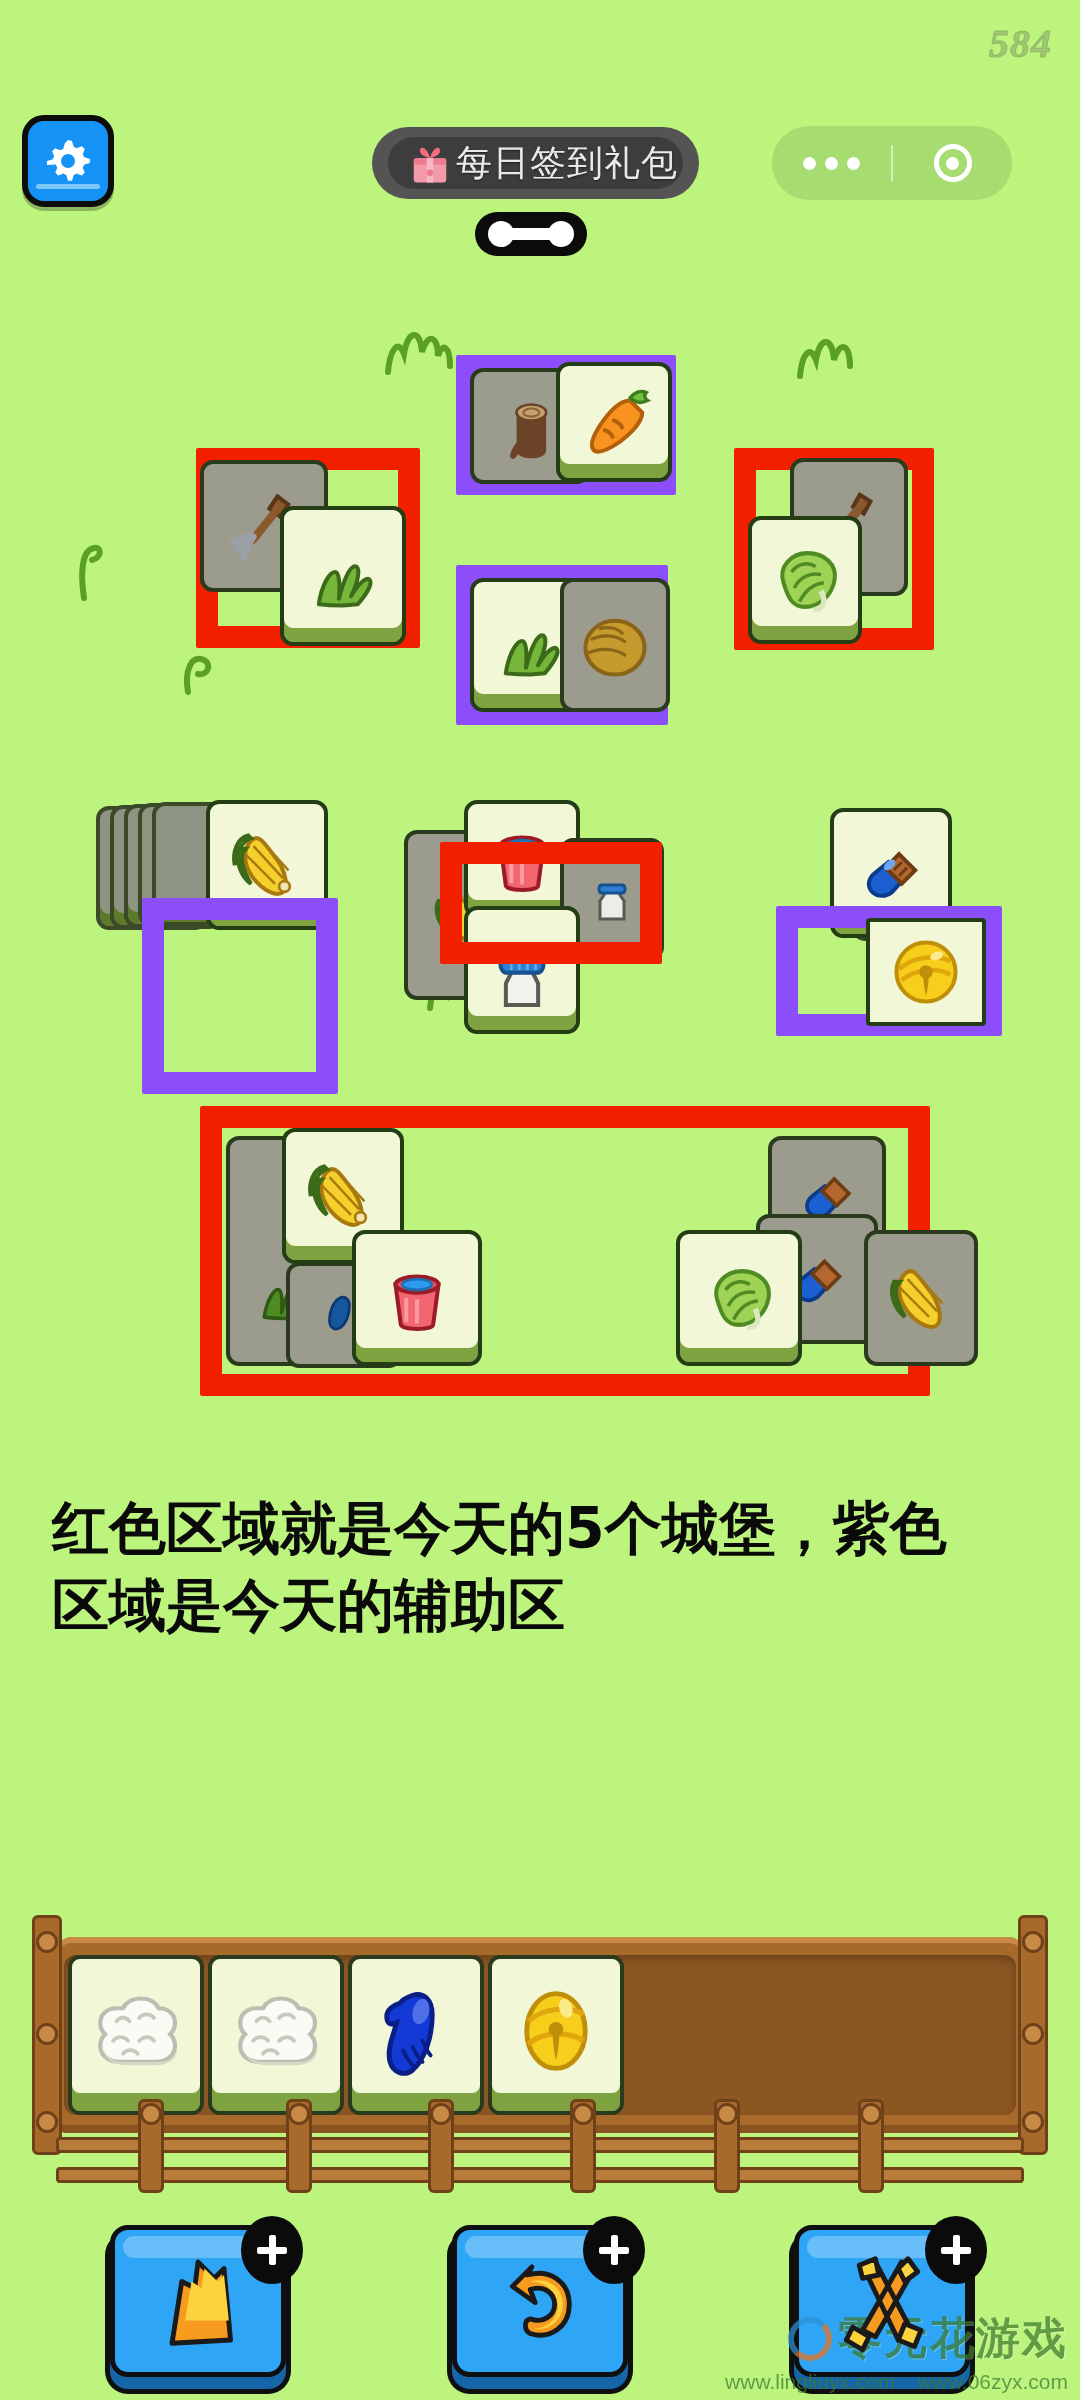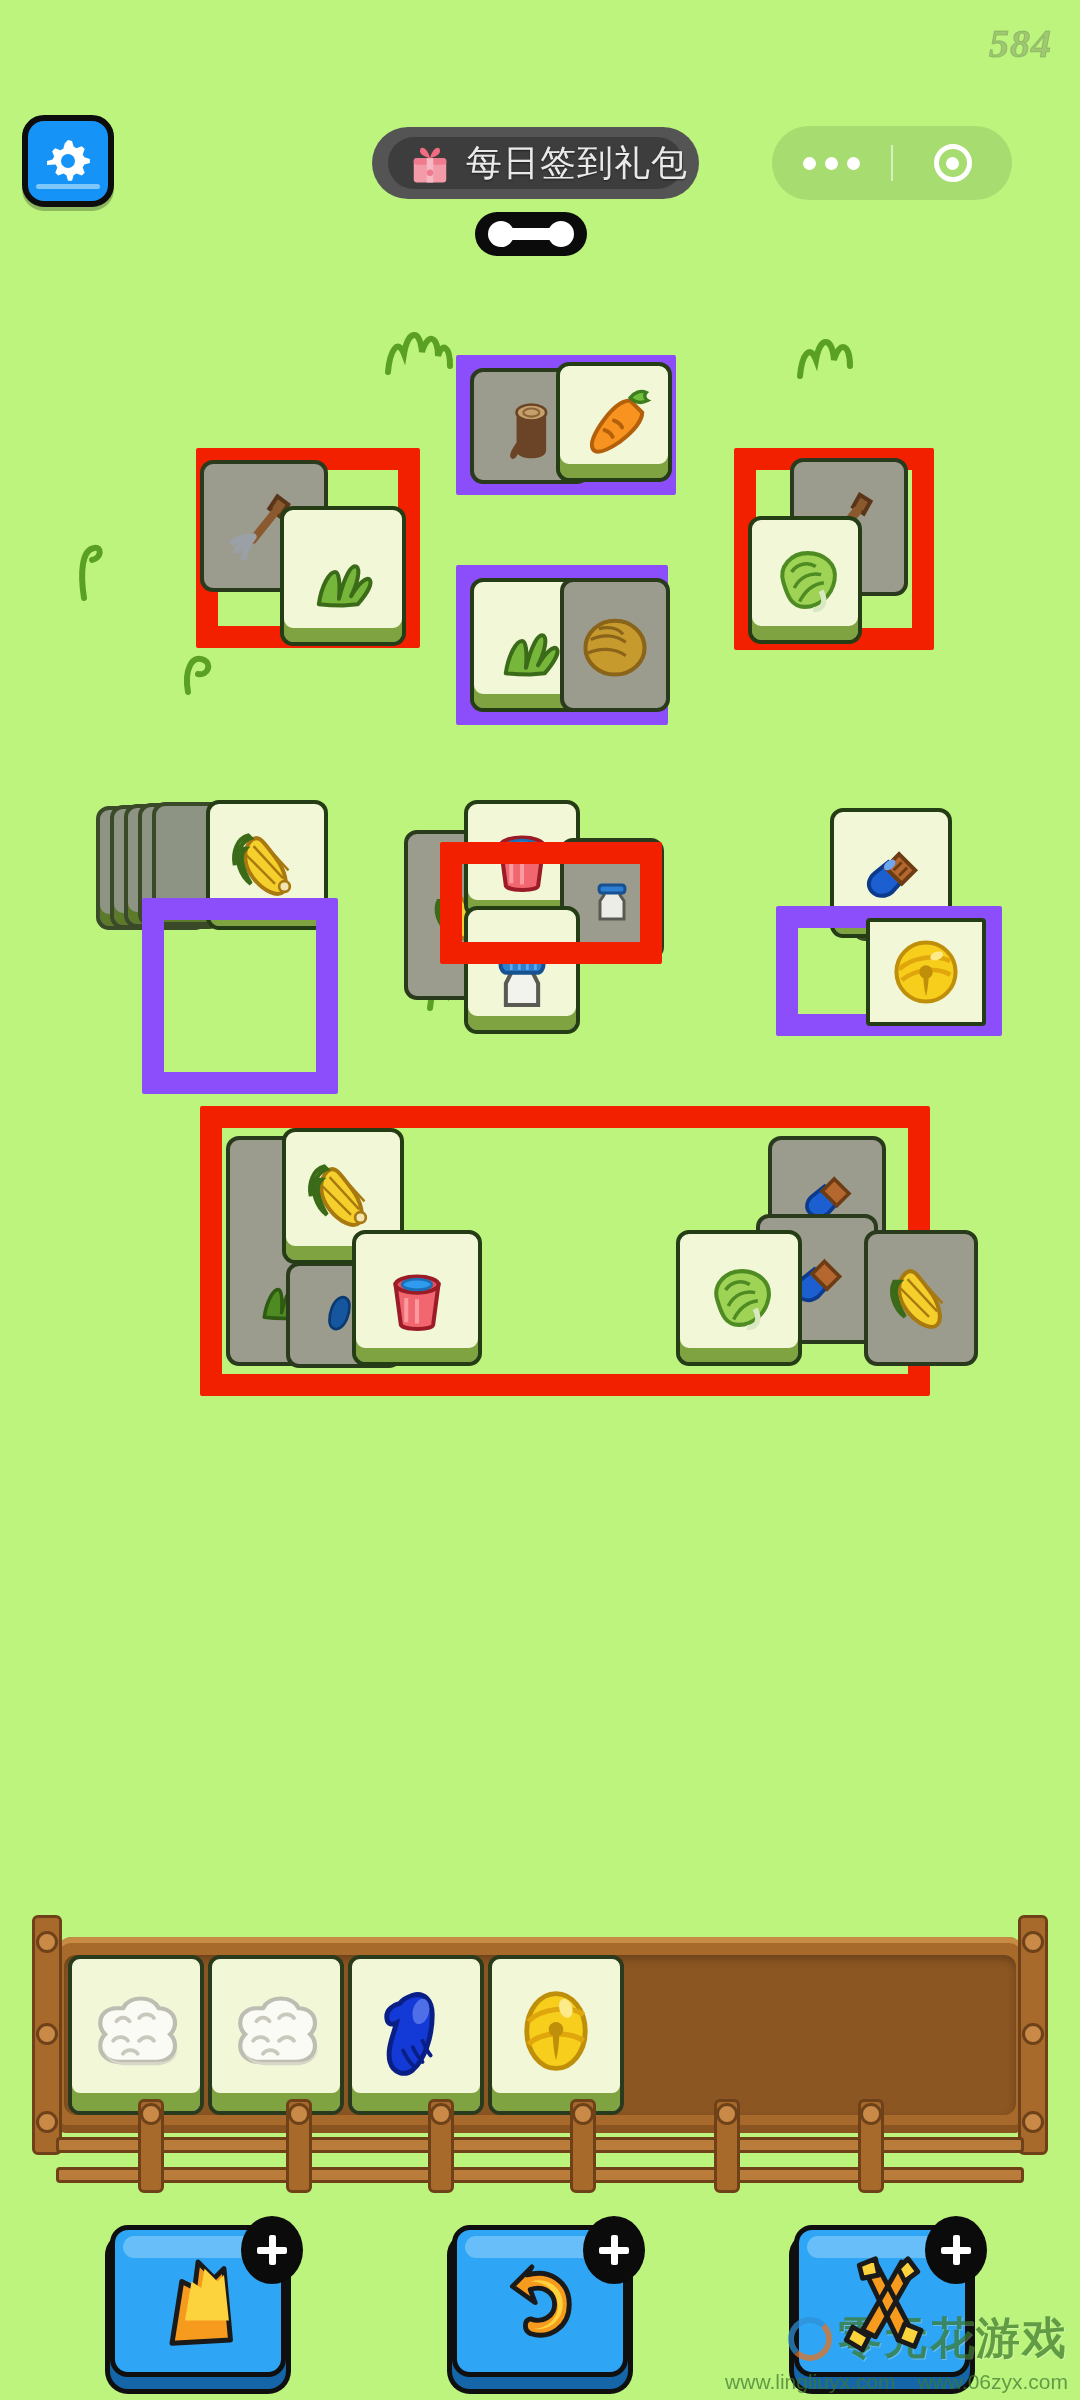--- a/index.html
+++ b/index.html
@@ -42,21 +42,21 @@
     background:#545454;
     display:flex;align-items:center;
     box-sizing:border-box;padding:0 6px;
   }
   .daily-inner{
     position:absolute;left:16px;right:16px;top:10px;bottom:10px;
     background:#3d3d3d;border-radius:28px;
   }
   .gift-ico{position:relative;z-index:2;margin-left:26px;width:52px;height:52px;}
   .daily-label{
-    position:relative;z-index:2;margin-left:10px;
+    position:relative;z-index:2;
     color:#e9e9e9;font-size:36px;line-height:1;
     font-family:"DejaVu Sans",sans-serif;letter-spacing:1px;
     text-shadow:0 1px 2px rgba(0,0,0,.5);
   }
   .capsule-handle{
     position:absolute;left:475px;top:212px;
     width:112px;height:44px;border-radius:22px;background:#0b0b0b;
     display:flex;align-items:center;justify-content:center;
   }
   .capsule-handle .bar{width:62px;height:12px;background:#fff;border-radius:6px;position:relative;}
@@ -438,20 +438,24 @@
     </div>
     <div class="tile gray" style="left:864px;top:930px;width:114px;height:136px;">
       <svg viewBox="0 0 64 64" style="width:86px;height:86px;">
           <path d="M20 14c-6 6-6 18 2 28 8 10 18 14 22 10 4-4 2-16-6-26S26 8 20 14z" fill="#F5D02C" stroke="#A8790F" stroke-width="3"></path>
           <path d="M22 18l22 24M28 14l20 22M16 24l22 22" stroke="#A8790F" stroke-width="1.8"></path>
           <path d="M12 20c-4 8 0 20 8 26-8-14-8-22-4-26z" fill="#5E9E2A" stroke="#3B6B18" stroke-width="3"></path>
         </svg>
     </div>
   </div>
 
+  <div class="caption">
+    <div>红色区域就是今天的5个城堡，紫色</div>
+    <div>区域是今天的辅助区</div>
+  </div>
 
   <div class="tray">
     <span class="tray-top"></span>
     <span class="tray-well"></span>
 
     <span class="post" style="left:24px;top:30px;height:240px;"></span>
     <span class="post" style="right:24px;top:30px;height:240px;"></span>
     <span class="knob" style="left:28px;top:46px;"></span>
     <span class="knob" style="left:28px;top:138px;"></span>
     <span class="knob" style="left:28px;top:226px;"></span>

